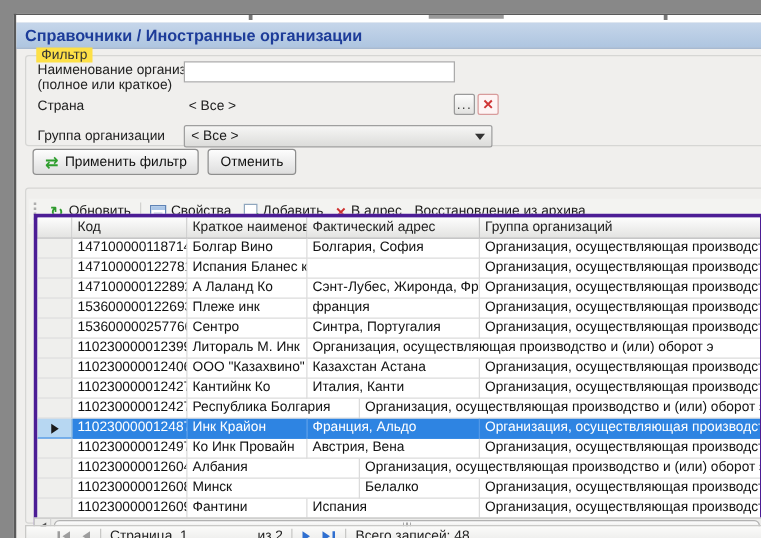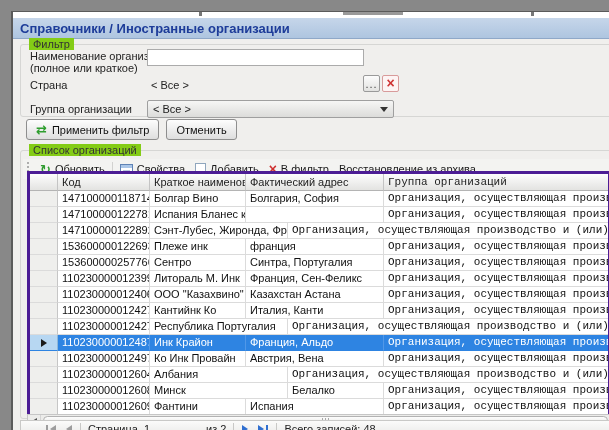--- a/index.html
+++ b/index.html
@@ -16,21 +16,21 @@
   .title-bar{
     position:absolute;top:6px;left:0;right:0;height:21px;
     background:linear-gradient(#c6d6ea,#aec5e0);
     border-bottom:1px solid #8fa8c8;
     display:flex;align-items:center;padding-left:7px;
   }
   .title-bar span{font-size:13px;font-weight:bold;color:#1d3c99;}
   .right-gutter{position:absolute;top:27px;right:0;width:5px;bottom:5px;background:#fff;}
 
   .groupbox{position:absolute;border:1px solid #d6d6d4;border-radius:3px;}
-  .gb-label{position:absolute;top:-7px;left:8px;background:#84cc16;padding:0 4px;color:#333;}
+  .gb-label{position:absolute;top:-7px;left:8px;background:#fde047;padding:0 4px;color:#333;}
 
   .filter-box{left:7px;top:32px;width:592px;height:73px;}
   .flabel{position:absolute;color:#222;line-height:12px;}
   .lab-name{left:9px;top:5px;}
   .lab-country{left:9px;top:34px;}
   .lab-group{left:9px;top:58px;}
   .name-input{position:absolute;left:126px;top:4px;width:217px;height:17px;border:1px solid #ababab;background:#fff;font:inherit;padding:0 3px;}
   .country-value{position:absolute;left:130px;top:34px;color:#222;}
   .mini-btn{position:absolute;top:30px;width:17px;height:17px;border:1px solid #9a9a9a;border-radius:2px;
     background:linear-gradient(#fcfcfc,#e2e2e0);font:inherit;line-height:10px;padding:0;text-align:center;color:#444;}
@@ -62,21 +62,21 @@
 
   .grid{position:absolute;left:6px;top:20px;width:584px;height:254px;border:3px solid #4c1d95;overflow:hidden;background:#fff;}
   .ghead{display:flex;height:17px;}
   .gh{padding:2px 0 0 4px;background:linear-gradient(#fdfdfd,#e3e3e1);border-right:1px solid #c4c4c4;
     border-bottom:1px solid #b4b4b4;white-space:nowrap;overflow:hidden;color:#222;}
   .tr{display:flex;height:16px;background:#fff;}
   .td{padding:1px 0 0 4px;border-right:1px solid #dbdbdb;border-bottom:1px solid #dbdbdb;white-space:nowrap;overflow:hidden;color:#111;}
   .w-sel{width:28px;padding:0;display:flex;align-items:center;justify-content:center;}
   .td.w-sel{background:#efefed;border-right:1px solid #c6c6c6;}
   .gh.w-sel{padding:0;}
-  .w-code{width:92px;} .w-name{width:96px;} .w-addr{width:138px;} .w-group{flex:1;border-right:none;font-family:Liberation Mono, monospace;}
+  .w-code{width:92px;} .w-name{width:96px;} .w-addr{width:138px;} .w-group{flex:1;border-right:none;}
   .tr.selected .td{background:#2e84e2;color:#fff;border-bottom-color:#2e84e2;border-right-color:#5198e8;}
   .tr.selected .td.w-sel{background:#b7d7f2;border-right-color:#8fb8da;}
   .selarrow{display:none;width:0;height:0;border-top:4px solid transparent;border-bottom:4px solid transparent;border-left:6px solid #1a1a1a;}
   .tr.selected .selarrow{display:block;}
 
   .hscroll{position:absolute;left:6px;top:263px;width:584px;height:13px;border:1px solid #c6c6c6;background:#ececea;display:flex;align-items:center;}
   .hs-arrow{width:13px;height:100%;display:flex;align-items:center;justify-content:center;border-right:1px solid #d4d4d4;}
   .hs-thumb{flex:1;height:9px;margin:0 2px;background:linear-gradient(#fdfdfd,#e6e6e4);border:1px solid #b2b2b2;border-radius:5px;
     display:flex;align-items:center;justify-content:center;}
   .hs-thumb::after{content:"";width:8px;height:6px;background:repeating-linear-gradient(90deg,#a8a8a8 0 1px,transparent 1px 3px);}
@@ -133,42 +133,41 @@
     <button class="btn">
       <span class="apply-icon">⇄</span>
       <span>Применить фильтр</span>
     </button>
     <button class="btn">
       <span>Отменить</span>
     </button>
   </div>
 
   <div class="groupbox list-box">
-    <span class="gb-label">Список организаций</span>
 
     <div class="toolbar">
       <span class="grip"></span>
       <div class="tbtn">
         <span class="ic-refresh">↻</span>
         <span>Обновить</span>
       </div>
       <span class="tsep"></span>
       <div class="tbtn">
         <span class="ic-props"></span>
         <span>Свойства</span>
       </div>
       <div class="tbtn">
         <span class="ic-add">
             <i class="plus">+</i>
           </span>
         <span>Добавить</span>
       </div>
       <div class="tbtn">
         <span class="ic-x">×</span>
-        <span>В фильтр</span>
+        <span>В адрес</span>
       </div>
       <div class="tbtn">
         <span>Восстановление из архива</span>
       </div>
     </div>
 
     <div class="grid">
       <div class="ghead">
         <div class="gh w-sel"></div>
         <div class="gh w-code">Код</div>
@@ -187,20 +186,21 @@
           <div class="tr">
     <div class="td w-sel"></div>
     <div class="td w-code">1471000001227819</div>
     <div class="td w-name">Испания Бланес корп</div>
     <div class="td w-addr"></div>
     <div class="td w-group">Организация, осуществляющая производство и (или) оборот э</div>
   </div>
           <div class="tr">
     <div class="td w-sel"></div>
     <div class="td w-code">1471000001228921</div>
+    <div class="td w-name">А Лаланд  Ко</div>
     <div class="td w-addr">Сэнт-Лубес, Жиронда, Франция</div>
     <div class="td w-group">Организация, осуществляющая производство и (или) оборот э</div>
   </div>
           <div class="tr">
     <div class="td w-sel"></div>
     <div class="td w-code">1536000001226931</div>
     <div class="td w-name">Плеже инк</div>
     <div class="td w-addr">франция</div>
     <div class="td w-group">Организация, осуществляющая производство и (или) оборот э</div>
   </div>
@@ -208,41 +208,40 @@
     <div class="td w-sel"></div>
     <div class="td w-code">1536000002577667</div>
     <div class="td w-name">Сентро</div>
     <div class="td w-addr">Синтра, Португалия</div>
     <div class="td w-group">Организация, осуществляющая производство и (или) оборот э</div>
   </div>
           <div class="tr">
     <div class="td w-sel"></div>
     <div class="td w-code">11023000001239976</div>
     <div class="td w-name">Литораль М. Инк</div>
-    <div class="td w-addr">Франция, Сен-Феликс</div>
     <div class="td w-group">Организация, осуществляющая производство и (или) оборот э</div>
   </div>
           <div class="tr">
     <div class="td w-sel"></div>
     <div class="td w-code">11023000001240680</div>
     <div class="td w-name">ООО "Казахвино"</div>
     <div class="td w-addr">Казахстан Астана</div>
     <div class="td w-group">Организация, осуществляющая производство и (или) оборот э</div>
   </div>
           <div class="tr">
     <div class="td w-sel"></div>
     <div class="td w-code">11023000001242746</div>
     <div class="td w-name">Кантийнк Ко</div>
     <div class="td w-addr">Италия, Канти</div>
     <div class="td w-group">Организация, осуществляющая производство и (или) оборот э</div>
   </div>
           <div class="tr">
     <div class="td w-sel"></div>
     <div class="td w-code">11023000001242747</div>
-    <div class="td w-addr">Республика Португалия</div>
+    <div class="td w-addr">Республика Болгария</div>
     <div class="td w-group">Организация, осуществляющая производство и (или) оборот э</div>
   </div>
           <div class="tr selected">
     <div class="td w-sel">
               <span class="selarrow"></span>
             </div>
     <div class="td w-code">11023000001248773</div>
     <div class="td w-name">Инк Крайон</div>
     <div class="td w-addr">Франция, Альдо</div>
     <div class="td w-group">Организация, осуществляющая производство и (или) оборот э</div>

